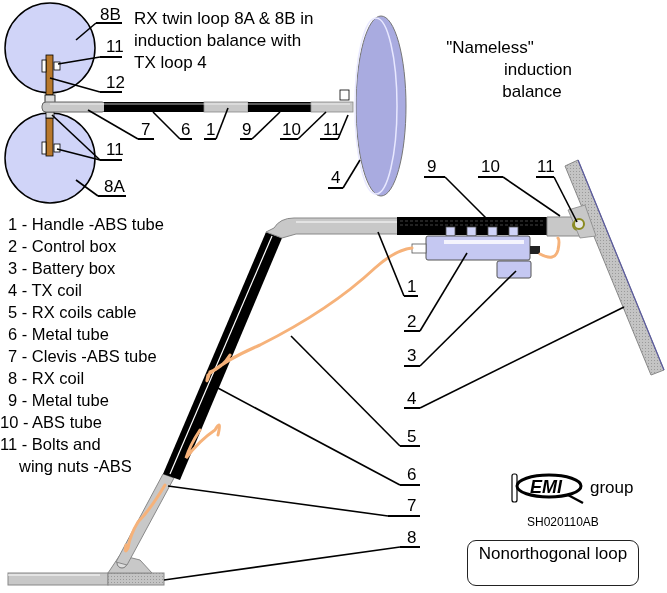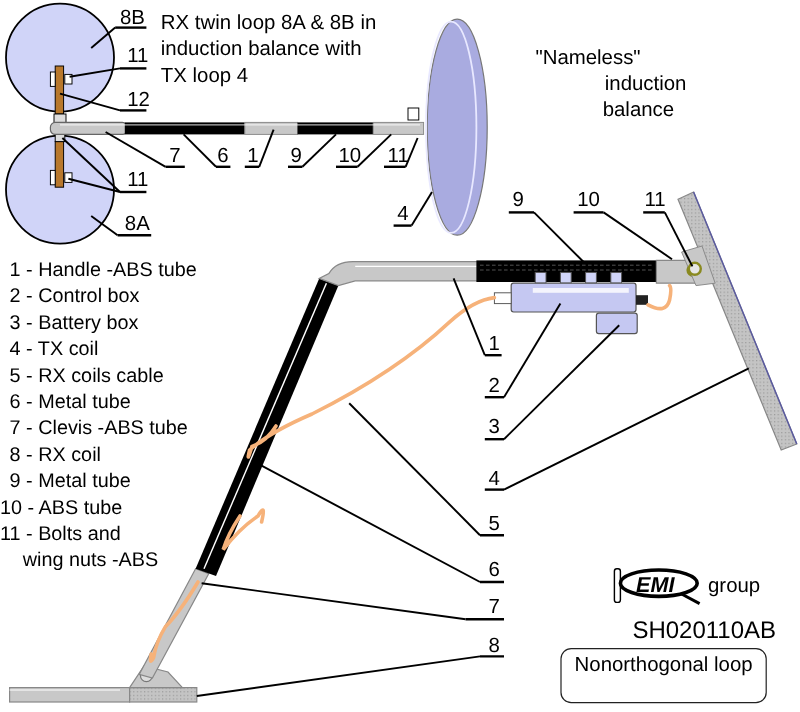--- a/index.html
+++ b/index.html
@@ -8,21 +8,21 @@
     #diagram { position: absolute; left: 0; top: 0; }
     .lbl { font-family: "Liberation Sans", sans-serif; font-size: 17px; fill: #000; }
     .num { font-family: "Liberation Sans", sans-serif; font-size: 17px; fill: #000; }
     .legend { font-family: "Liberation Sans", sans-serif; font-size: 16.5px; fill: #000; }
     .leader { stroke: #000; stroke-width: 1.6; fill: none; }
     .uline { stroke: #000; stroke-width: 2; }
     .caption-box { position: absolute; left: 467px; top: 540px; width: 172px; height: 46px;
                    border: 1.5px solid #222; border-radius: 9px; background: #fff;
                    text-align: center; font-size: 17px; line-height: 21px; color: #000;
                    box-sizing: border-box; padding-top: 2px; }
-    .code { position: absolute; left: 527px; top: 515px; font-size: 20px; color: #000;
+    .code { position: absolute; left: 527px; top: 515px; font-size: 12px; color: #000;
             font-family: "Liberation Sans", sans-serif; }
   </style>
 </head>
 <body>
 
 <svg id="diagram" width="667" height="593" viewBox="0 0 667 593">
   <defs>
     <pattern id="dots" width="3" height="3" patternUnits="userSpaceOnUse">
       <rect width="3" height="3" fill="#c4c4c4"></rect>
       <rect width="1" height="1" fill="#9a9a9a"></rect>

